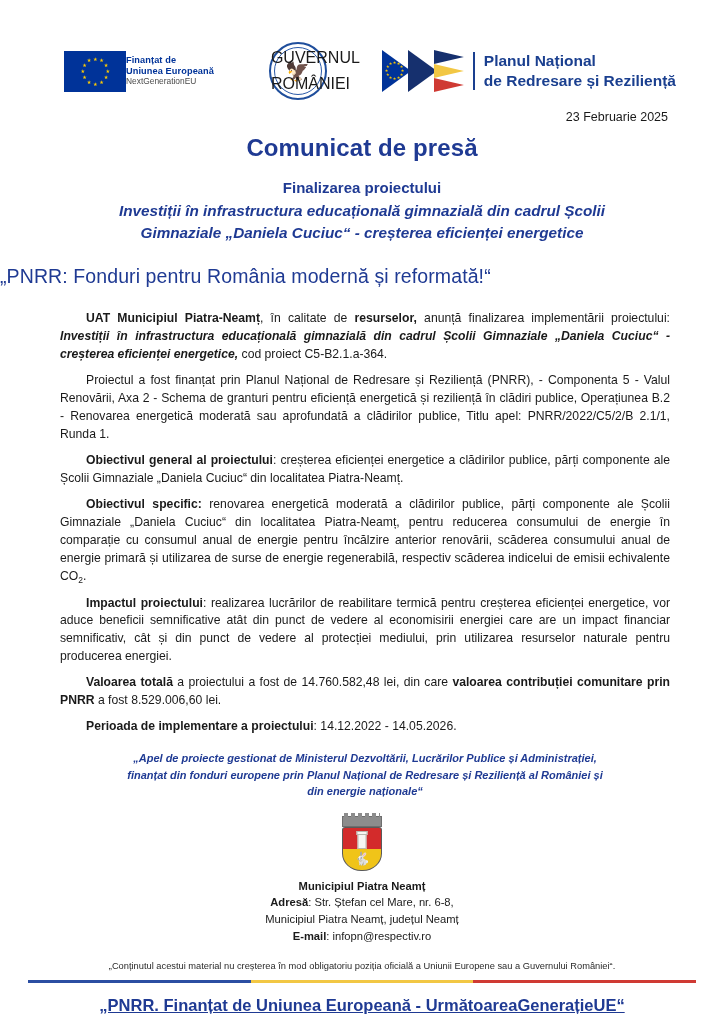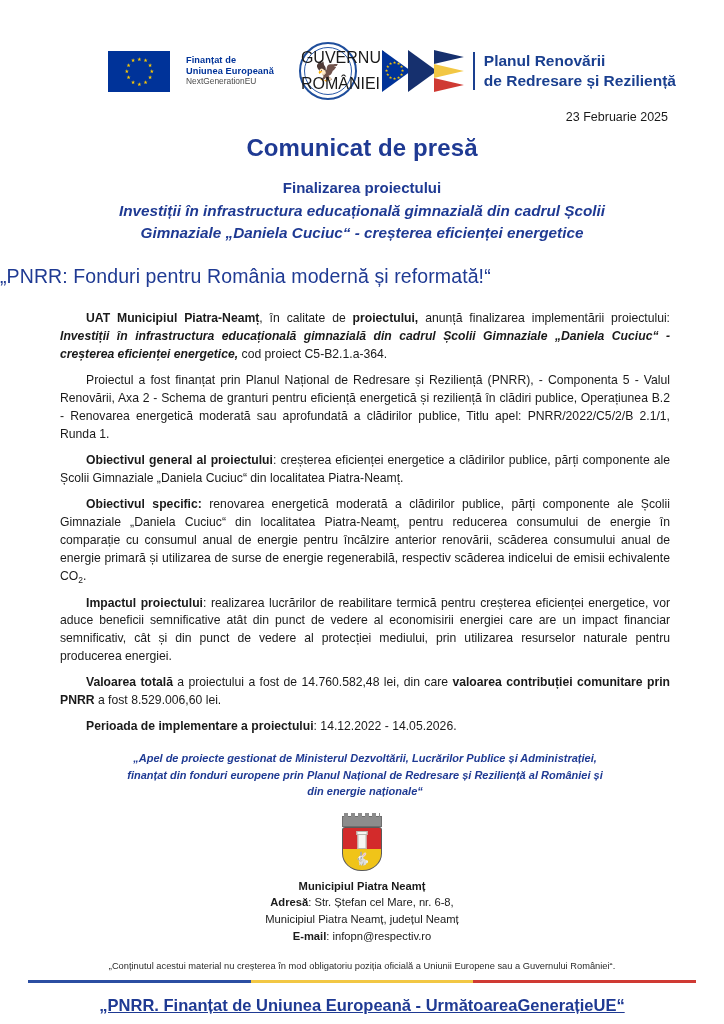--- a/index.html
+++ b/index.html
@@ -27,21 +27,21 @@
   .logo-bar {
     display: flex;
     align-items: center;
     justify-content: space-between;
     padding: 42px 48px 0 64px;
     height: 58px;
     box-sizing: content-box;
   }
 
   
-  .eu-logo { display: flex; align-items: center; gap: 16px; margin-left: 44px; }
+  .eu-logo { display: flex; align-items: center; gap: 0; }
   .eu-flag {
     width: 62px; height: 41px;
     background: #003399;
     position: relative;
     flex: none;
   }
   .eu-star {
     position: absolute;
     width: 4px; height: 4px;
     color: #FFCC00;
@@ -356,40 +356,40 @@
         </div>
         <div class="arrow arrow-navy"></div>
         <div class="arrow-tri">
           <div class="seg" style="top:0;height:14px;background:#16306e;"></div>
           <div class="seg" style="top:14px;height:14px;background:#f2c744;"></div>
           <div class="seg" style="top:28px;height:14px;background:#cf3a33;"></div>
         </div>
       </div>
       <div class="pnrr-divider"></div>
       <div class="pnrr-text">
-        <div>Planul Renovării</div>
+        <div>Planul Național</div>
         <div>de Redresare și Reziliență</div>
       </div>
     </div>
   </div>
 
   <div class="date-line">23 Februarie 2025</div>
 
   <div class="title-main">Comunicat de presă</div>
   <div class="subtitle-1">Finalizarea proiectului</div>
   <div class="subtitle-2">
     <div>Investiții în infrastructura educațională gimnazială din cadrul Școlii</div>
     <div>Gimnaziale „Daniela Cuciuc“ - creșterea eficienței energetice</div>
   </div>
   <div class="slogan">„PNRR: Fonduri pentru România modernă și reformată!“</div>
 
   <div class="body-wrap">
 
     <p class="para">
-      <b>UAT Municipiul Piatra-Neamț</b><span>, în calitate de </span><b>proiectului,</b><span> anunță finalizarea implementării proiectului: </span><span class="bi">Investiții în infrastructura educațională gimnazială din cadrul Școlii Gimnaziale „Daniela Cuciuc“ - creșterea eficienței energetice,</span><span> cod proiect C5-B2.1.a-364.</span>
+      <b>UAT Municipiul Piatra-Neamț</b><span>, în calitate de </span><b>resurselor,</b><span> anunță finalizarea implementării proiectului: </span><span class="bi">Investiții în infrastructura educațională gimnazială din cadrul Școlii Gimnaziale „Daniela Cuciuc“ - creșterea eficienței energetice,</span><span> cod proiect C5-B2.1.a-364.</span>
     </p>
 
     <p class="para">Proiectul a fost finanțat prin Planul Național de Redresare și Reziliență (PNRR), - Componenta 5 - Valul Renovării, Axa 2 - Schema de granturi pentru eficiență energetică și reziliență în clădiri publice, Operațiunea B.2 - Renovarea energetică moderată sau aprofundată a clădirilor publice, Titlu apel: PNRR/2022/C5/2/B 2.1/1, Runda 1.</p>
 
     <p class="para">
       <b>Obiectivul general al proiectului</b><span>: creșterea eficienței energetice a clădirilor publice, părți componente ale Școlii Gimnaziale „Daniela Cuciuc“ din localitatea Piatra-Neamț.</span>
     </p>
 
     <p class="para">
       <b>Obiectivul specific:</b><span> renovarea energetică moderată a clădirilor publice, părți componente ale Școlii Gimnaziale „Daniela Cuciuc“ din localitatea Piatra-Neamț, pentru reducerea consumului de energie în comparație cu consumul anual de energie pentru încălzire anterior renovării, scăderea consumului anual de energie primară și utilizarea de surse de energie regenerabilă, respectiv scăderea indicelui de emisii echivalente CO</span><sub>2</sub><span>.</span>

